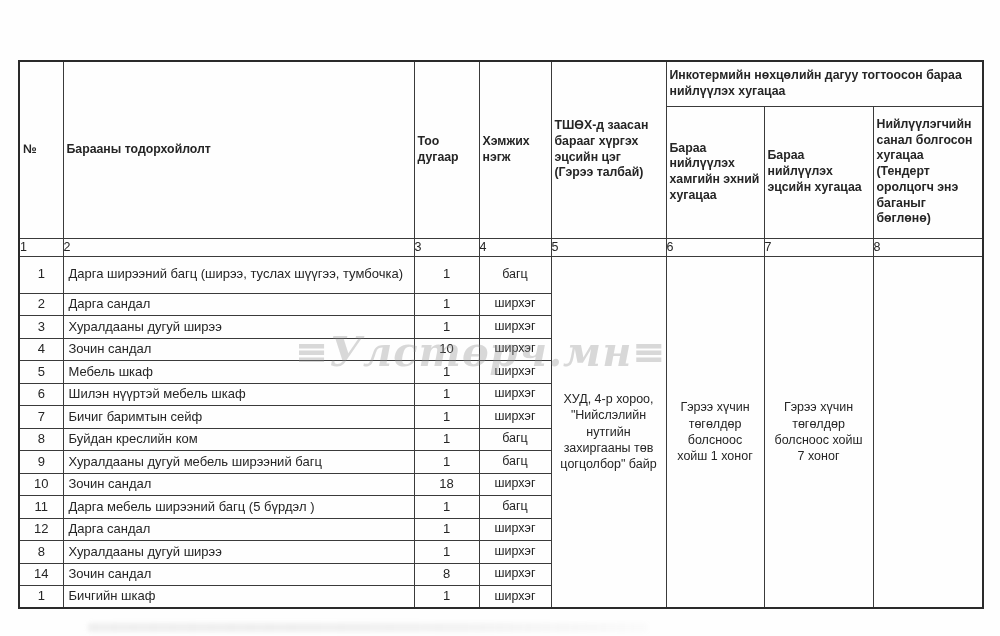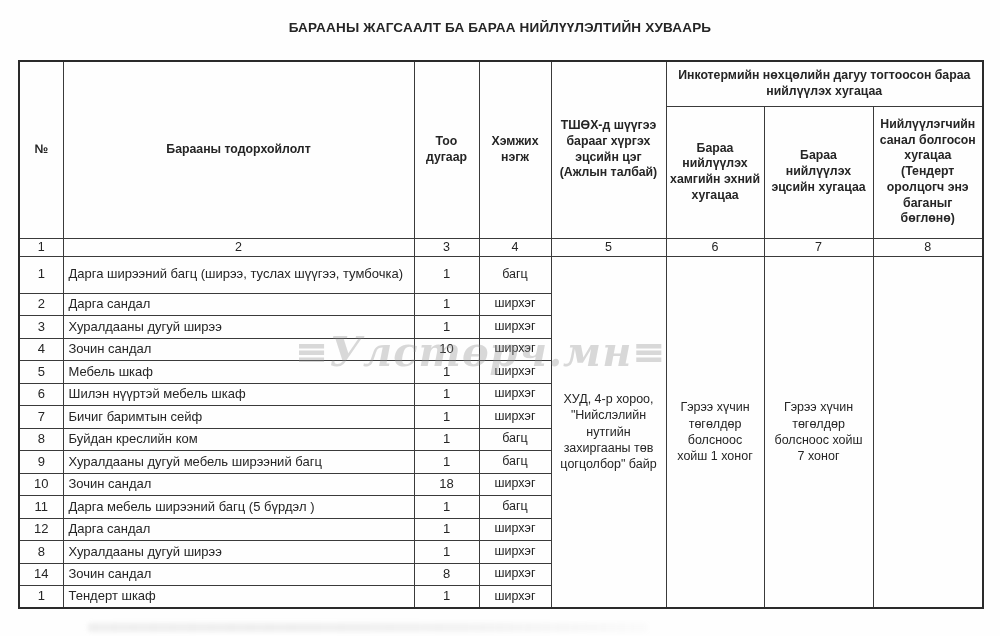--- a/index.html
+++ b/index.html
@@ -17,21 +17,21 @@
   }
   table.sched {
     position:absolute; left:18px; top:60px; width:964px;
     border-collapse:collapse; table-layout:fixed;
     border:2.5px solid #2a2a2a;
   }
   .sched th, .sched td {
     border:1.5px solid #3a3a3a; overflow:hidden;
   }
   .sched thead th {
-    font-weight:bold; font-size:12.3px; text-align:center; vertical-align:middle;
+    font-weight:bold; font-size:12.3px; text-align:left; vertical-align:middle;
     padding:2px 3px; line-height:1.28;margin-left:8px;
   }
   tr.hrow1 { height:45px; }
   tr.hrow2 { height:132px; }
   tr.numrow { height:18px; }
   tr.numrow th { font-weight:normal; font-size:12.5px; padding:0; }
   tbody td { font-size:13px; vertical-align:middle; padding:1px 5px; line-height:1.25; }
   tr.row-first { height:37px; }
   tr.row-std { height:22.5px; }
   td.c-no { text-align:center; padding:1px 2px; }
@@ -55,40 +55,39 @@
       rgba(190,190,190,0.22) 0%, rgba(175,175,175,0.18) 35%,
       rgba(185,185,185,0.15) 70%, rgba(210,210,210,0.08) 100%);
     filter:blur(2px); border-radius:2px; pointer-events:none;
   }
 </style>
 </head>
 <body>
 
 <div class="page">
 
-  <div class="doc-title">БАРААНЫ ЖАГСААЛТ БА БАРАА НИЙЛҮҮЛЭЛТИЙН ХУВААРЬ</div>
 
   <table class="sched">
     <colgroup>
       <col style="width:44px">
         <col style="width:351px">
         <col style="width:65px">
         <col style="width:72px">
       <col style="width:115px">
         <col style="width:98px">
         <col style="width:109px">
         <col style="width:110px">
     </colgroup>
     <thead>
       <tr class="hrow1">
         <th rowspan="2">№</th>
         <th rowspan="2">Барааны тодорхойлолт</th>
         <th rowspan="2">Тоо дугаар</th>
         <th rowspan="2">Хэмжих нэгж</th>
-        <th rowspan="2">ТШӨХ-д шүүгээ барааг хүргэх эцсийн цэг (Ажлын талбай)</th>
+        <th rowspan="2">ТШӨХ-д заасан барааг хүргэх эцсийн цэг (Гэрээ талбай)</th>
         <th colspan="3">Инкотермийн нөхцөлийн дагуу тогтоосон бараа нийлүүлэх хугацаа</th>
       </tr>
       <tr class="hrow2">
         <th>Бараа нийлүүлэх хамгийн эхний хугацаа</th>
         <th>Бараа нийлүүлэх эцсийн хугацаа</th>
         <th>Нийлүүлэгчийн санал болгосон хугацаа (Тендерт оролцогч энэ баганыг бөглөнө)</th>
       </tr>
       <tr class="numrow">
         <th>1</th>
         <th>2</th>
@@ -184,21 +183,21 @@
           <td class="c-unit">ширхэг</td>
         </tr>
         <tr class="row-std">
           <td class="c-no">14</td>
           <td class="c-desc">Зочин сандал</td>
           <td class="c-qty">8</td>
           <td class="c-unit">ширхэг</td>
         </tr>
         <tr class="row-std">
           <td class="c-no">1</td>
-          <td class="c-desc">Тендерт шкаф</td>
+          <td class="c-desc">Бичгийн шкаф</td>
           <td class="c-qty">1</td>
           <td class="c-unit">ширхэг</td>
         </tr>
       </tbody>
   </table>
 
   <div class="watermark">≡Улстөрч.мн≡</div>
   <div class="bottom-artifact"></div>
 
 </div>

